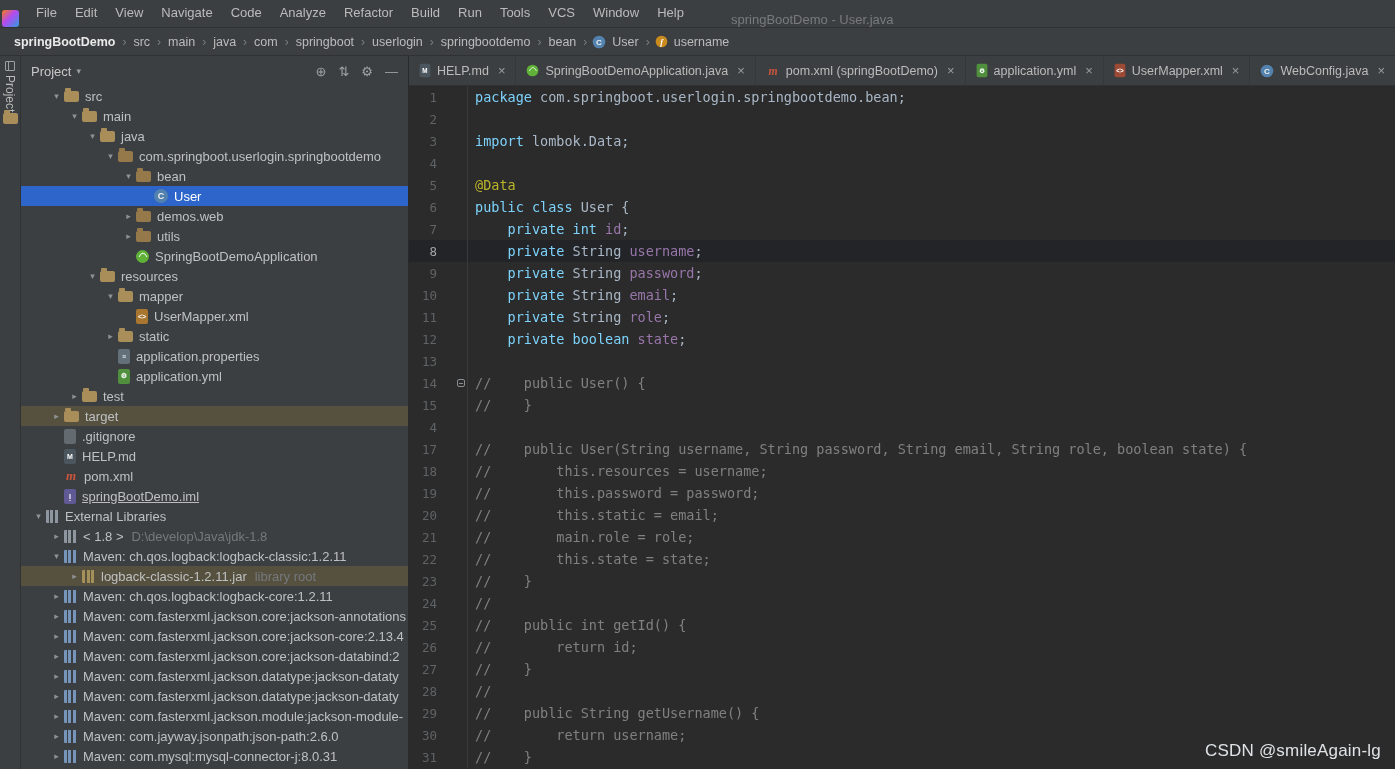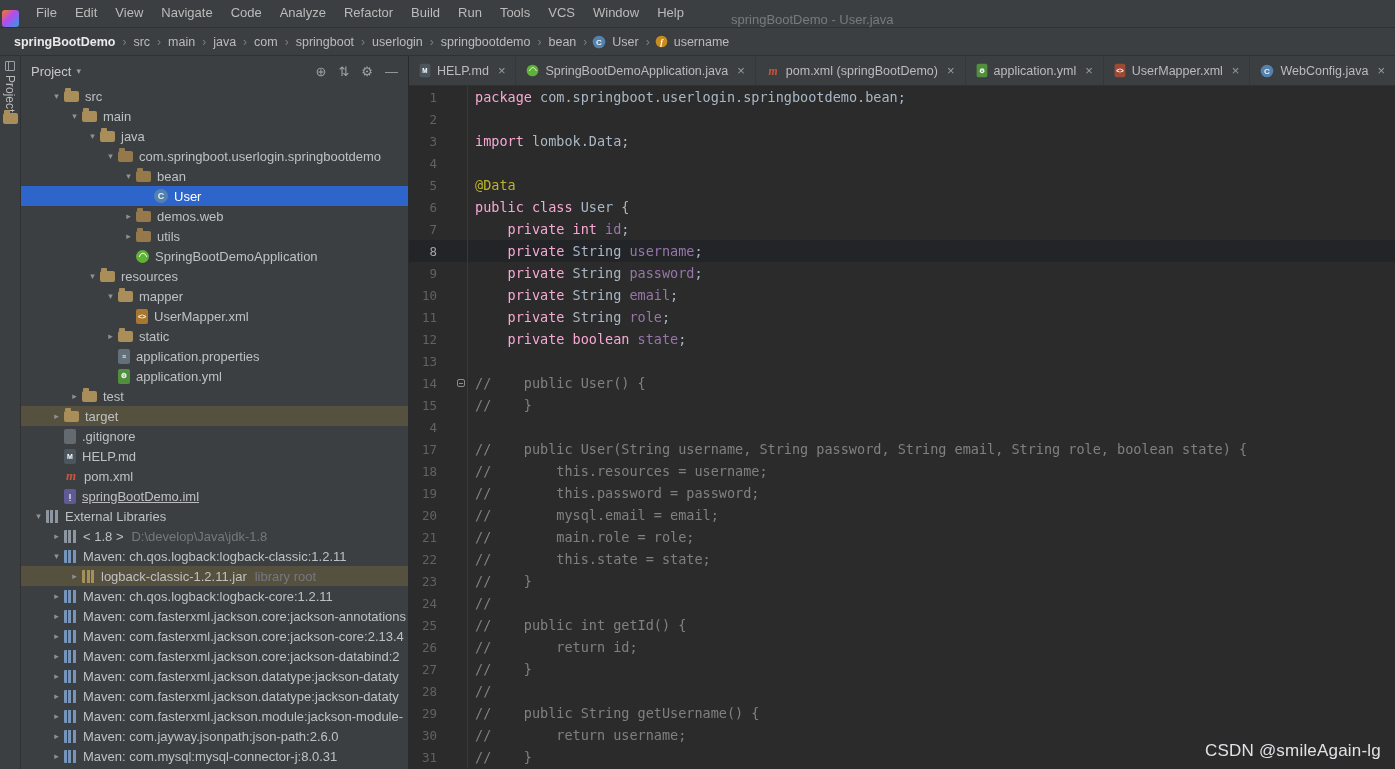--- a/index.html
+++ b/index.html
@@ -70,21 +70,21 @@
 .tab-close{color:#9b9ea1;font-size:13px;margin-left:3px}
 .editor{flex:1;background:#2b2b2b;font-family:"DejaVu Sans Mono",monospace;font-size:13.5px;overflow:hidden}
 .eline{height:22px;display:flex;align-items:center}
 .eline.cur{background:#222428}
 .eline.cur .gut{color:#a6a6a6}
 .gut{width:46px;padding-right:18px;flex:none;text-align:right;color:#606366;font-size:12.5px}
 .foldcol{width:13px;flex:none;align-self:stretch;border-right:1px solid #37393b;display:flex;align-items:center;justify-content:center}
 .foldmark{width:8px;height:8px;border:1px solid #8a8d90;border-radius:2px;position:relative;background:#2b2b2b}
 .foldmark::after{content:"";position:absolute;left:1px;right:1px;top:3px;height:1px;background:#8a8d90}
 .codeln{white-space:pre;padding-left:7px}
-.tk-k{color:#f9a8d4}
+.tk-k{color:#7dd3fc}
 .tk-p{color:#a9b7c6}
 .tk-f{color:#9876aa}
 .tk-a{color:#bbb529}
 .tk-c{color:#808080}
 
 .watermark{position:absolute;right:14px;bottom:8px;font-size:17px;color:#dfe2e6;letter-spacing:.2px}
 </style>
 </head>
 <body>
 
@@ -482,21 +482,21 @@
             <span class="codeln"><span class="tk-c">//        this.resources = username;</span></span>
           </div>
           <div class="eline">
             <span class="gut">19</span>
             <span class="foldcol"></span>
             <span class="codeln"><span class="tk-c">//        this.password = password;</span></span>
           </div>
           <div class="eline">
             <span class="gut">20</span>
             <span class="foldcol"></span>
-            <span class="codeln"><span class="tk-c">//        mysql.email = email;</span></span>
+            <span class="codeln"><span class="tk-c">//        this.static = email;</span></span>
           </div>
           <div class="eline">
             <span class="gut">21</span>
             <span class="foldcol"></span>
             <span class="codeln"><span class="tk-c">//        main.role = role;</span></span>
           </div>
           <div class="eline">
             <span class="gut">22</span>
             <span class="foldcol"></span>
             <span class="codeln"><span class="tk-c">//        this.state = state;</span></span>

